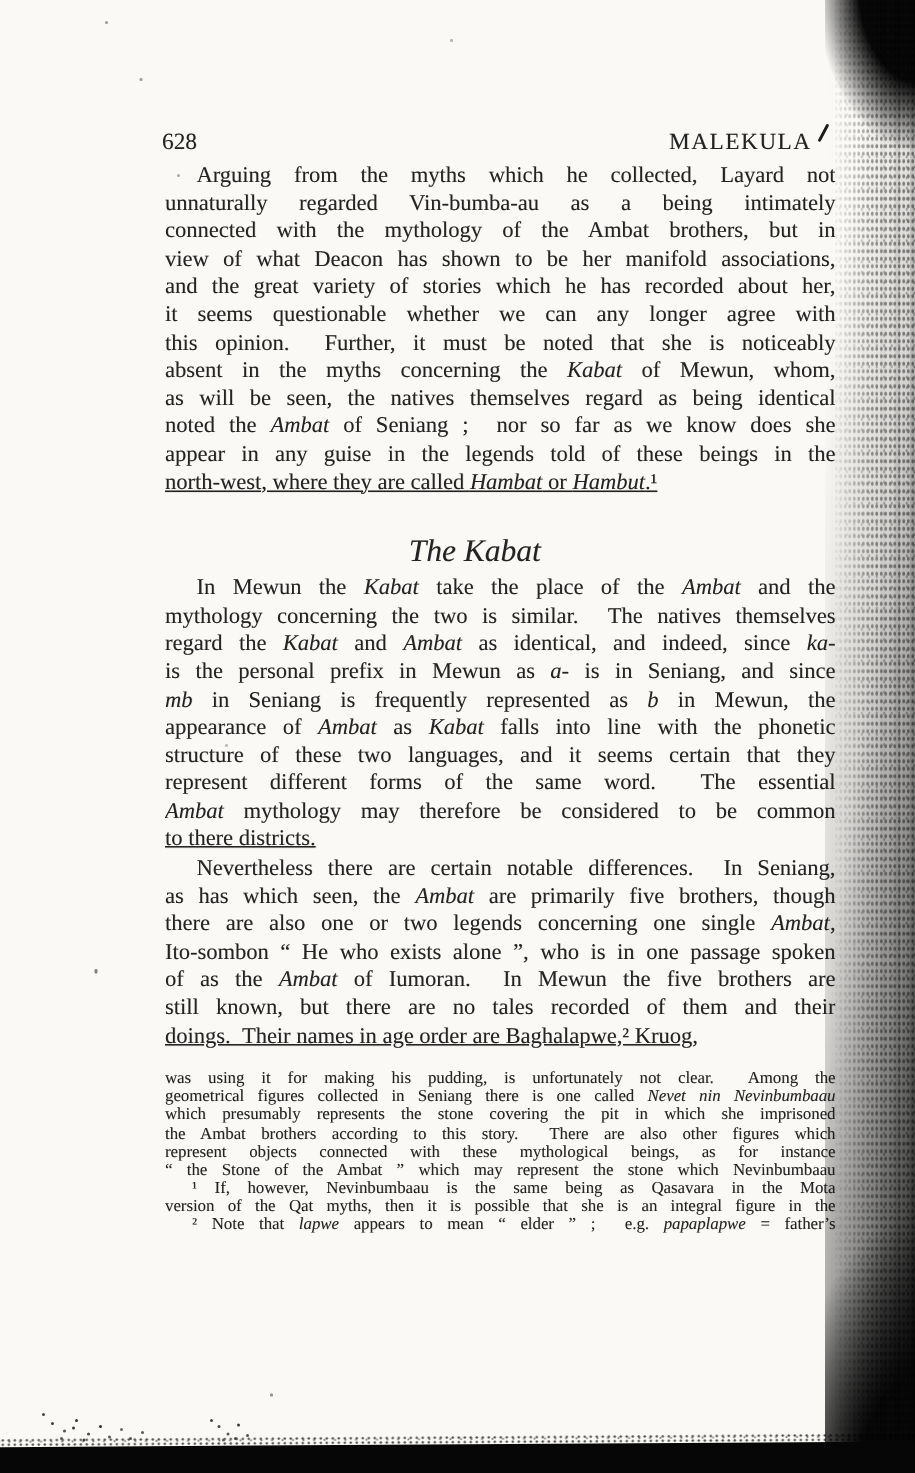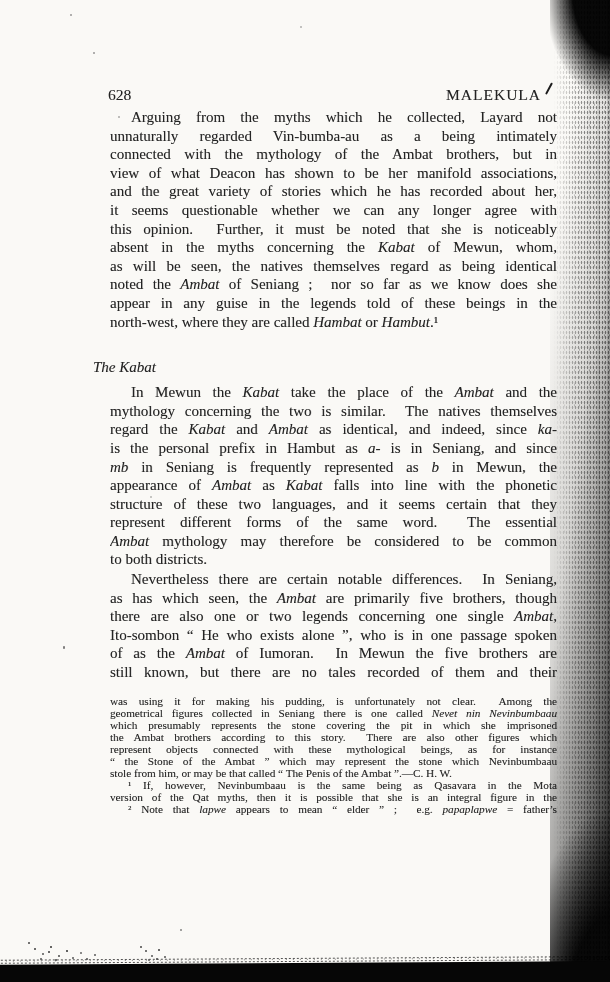--- a/index.html
+++ b/index.html
@@ -17,27 +17,27 @@
   .page-header{position:relative; height:20px; font-size:15.5px; line-height:20px;}
   .page-number{position:absolute; left:-2px; top:0;}
   .running-title{display:block; text-align:right; transform:translateX(-16px); letter-spacing:1px;}
   .body-text{font-size:15px; line-height:18.6px;}
   .paragraph{overflow:hidden;}
   .paragraph.p1{margin-top:3px;}
   .paragraph.p2{margin-top:6px;}
   .paragraph.p3{margin-top:1px;}
   .section-heading{
     margin:26px 0 0 0; padding:0; height:20px;
-    font-size:15px; font-weight:normal; font-style:italic;
-    text-align:left; transform:translateX(-17px); line-height:20px;
+    font-size:21px; font-weight:normal; font-style:italic;
+    text-align:center; transform:translateX(-17px); line-height:20px;
   }
   .footnotes{margin-top:13px; font-size:11.2px; line-height:12.1px;}
   .footnote{overflow:hidden;}
   .tline{text-align:justify; text-align-last:justify;}
-  .tline.last{text-align-last:left;}
+  .tline.last{text-align-last:left;text-decoration:underline;}
   .body-text .tline.ind{text-indent:21px;}
   .footnotes .tline.ind{text-indent:18px;}
   em{font-style:italic;}
 
   
   .edge-right{
     position:absolute; top:0; right:0; width:60px; height:100%; pointer-events:none;
     background:
       radial-gradient(95px 155px at 104% -10px, var(--edge) 42%, rgba(0,0,0,0) 72%),
       radial-gradient(130px 280px at 110% 104%, var(--edge) 38%, rgba(0,0,0,0) 76%),
@@ -121,47 +121,47 @@
           <div class="tline"><span>as will be seen, the natives themselves regard as being identical</span></div>
           <div class="tline"><span>noted the </span><em>Ambat</em><span> of Seniang ; &nbsp;nor so far as we know does she</span></div>
           <div class="tline"><span>appear in any guise in the legends told of these beings in the</span></div>
           <div class="tline last"><span>north-west, where they are called </span><em>Hambat</em><span> or </span><em>Hambut</em><span>.¹</span></div>
         </div>
       <h2 class="section-heading">The Kabat</h2>
       <div class="paragraph p2">
           <div class="tline ind"><span>In Mewun the </span><em>Kabat</em><span> take the place of the </span><em>Ambat</em><span> and the</span></div>
           <div class="tline"><span>mythology concerning the two is similar. &nbsp;The natives themselves</span></div>
           <div class="tline"><span>regard the </span><em>Kabat</em><span> and </span><em>Ambat</em><span> as identical, and indeed, since </span><em>ka-</em></div>
-          <div class="tline"><span>is the personal prefix in Hambut as </span><em>a-</em><span> is in Seniang, and since</span></div>
+          <div class="tline"><span>is the personal prefix in Mewun as </span><em>a-</em><span> is in Seniang, and since</span></div>
           <div class="tline"><em>mb</em><span> in Seniang is frequently represented as </span><em>b</em><span> in Mewun, the</span></div>
           <div class="tline"><span>appearance of </span><em>Ambat</em><span> as </span><em>Kabat</em><span> falls into line with the phonetic</span></div>
           <div class="tline"><span>structure of these two languages, and it seems certain that they</span></div>
           <div class="tline"><span>represent different forms of the same word. &nbsp;The essential</span></div>
           <div class="tline"><em>Ambat</em><span> mythology may therefore be considered to be common</span></div>
-          <div class="tline last"><span>to both districts.</span></div>
+          <div class="tline last"><span>to there districts.</span></div>
         </div>
       <div class="paragraph p3">
           <div class="tline ind"><span>Nevertheless there are certain notable differences. &nbsp;In Seniang,</span></div>
           <div class="tline"><span>as has which seen, the </span><em>Ambat</em><span> are primarily five brothers, though</span></div>
           <div class="tline"><span>there are also one or two legends concerning one single </span><em>Ambat</em><span>,</span></div>
           <div class="tline"><span>Ito-sombon “ He who exists alone ”, who is in one passage spoken</span></div>
           <div class="tline"><span>of as the </span><em>Ambat</em><span> of Iumoran. &nbsp;In Mewun the five brothers are</span></div>
           <div class="tline"><span>still known, but there are no tales recorded of them and their</span></div>
+          <div class="tline last"><span>doings. &nbsp;Their names in age order are Baghalapwe,² Kruog,</span></div>
         </div>
     </section>
 
     <section class="footnotes">
       <div class="footnote">
           <div class="tline"><span>was using it for making his pudding, is unfortunately not clear. &nbsp;Among the</span></div>
           <div class="tline"><span>geometrical figures collected in Seniang there is one called </span><em>Nevet nin Nevinbumbaau</em></div>
           <div class="tline"><span>which presumably represents the stone covering the pit in which she imprisoned</span></div>
           <div class="tline"><span>the Ambat brothers according to this story. &nbsp;There are also other figures which</span></div>
           <div class="tline"><span>represent objects connected with these mythological beings, as for instance</span></div>
           <div class="tline"><span>“ the Stone of the Ambat ” which may represent the stone which Nevinbumbaau</span></div>
-          <div class="tline last"><span>stole from him, or may be that called “ The Penis of the Ambat ”.—C. H. W.</span></div>
         </div>
       <div class="footnote">
           <div class="tline ind"><span>¹ If, however, Nevinbumbaau is the same being as Qasavara in the Mota</span></div>
           <div class="tline"><span>version of the Qat myths, then it is possible that she is an integral figure in the</span></div>
         </div>
       <div class="footnote">
           <div class="tline ind"><span>² Note that </span><em>lapwe</em><span> appears to mean “ elder ” ; &nbsp;e.g. </span><em>papaplapwe</em><span> = father’s</span></div>
         </div>
     </section>
   </div>

